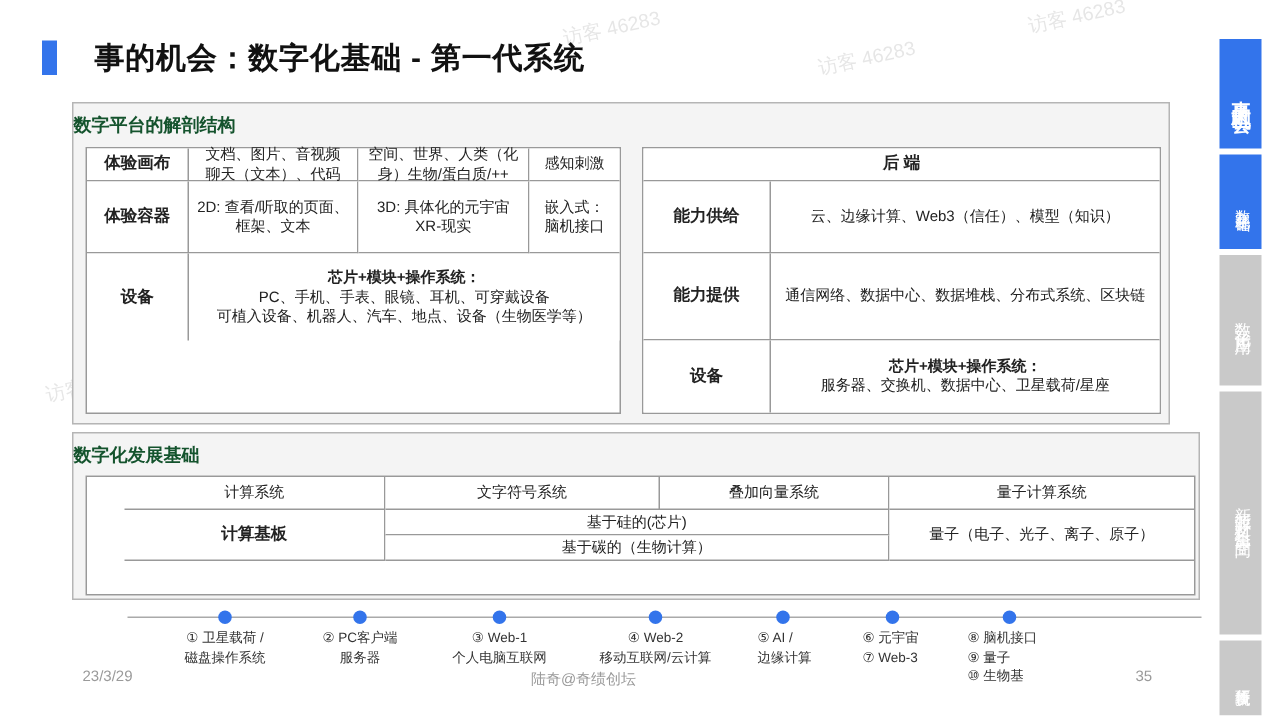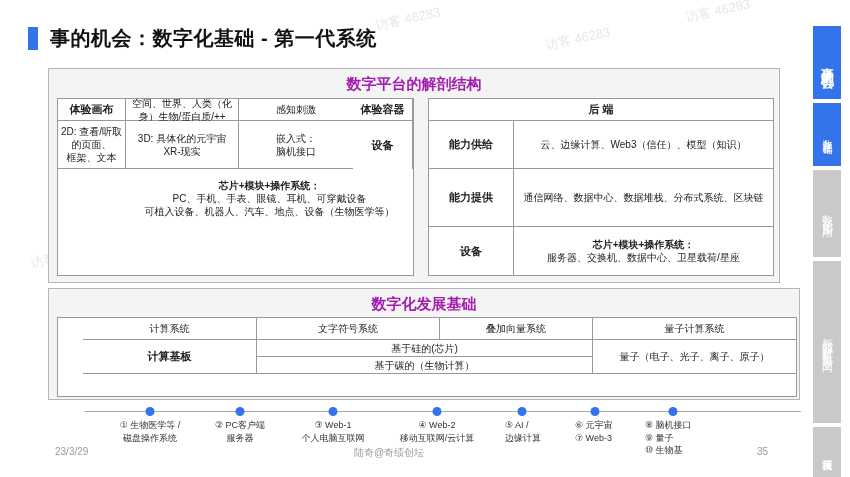--- a/index.html
+++ b/index.html
@@ -5,27 +5,27 @@
   html,body{margin:0;padding:0;}
   body{width:850px;height:477px;overflow:hidden;background:#fff;
        font-family:"Liberation Sans","DejaVu Sans",sans-serif;}
   .slide{position:relative;width:850px;height:477px;background:#ffffff;}
 
   
   .watermark{position:absolute;color:#b9b9b9;opacity:.35;font-size:13px;
              transform:rotate(-12deg);white-space:nowrap;pointer-events:none;}
 
   
-  .title-row{position:absolute;left:28px;top:25px;display:flex;align-items:center;gap:12px;}
+  .title-row{position:absolute;left:28px;top:25px;display:flex;align-items:center;gap:25px;}
   .accent-bar{width:10px;height:23px;background:#3374EB;}
   .page-title{font-size:20px;font-weight:700;color:#111;letter-spacing:.5px;}
 
   
   .panel{position:absolute;background:#f4f4f4;border:1px solid #b5b5b5;box-sizing:border-box;}
-  .panel-title{text-align:center;font-weight:700;font-size:15px;color:#a21caf;padding-top:6px;}
+  .panel-title{font-weight:700;font-size:12px;color:#14532d;padding-top:6px;}
 
   
   .grid{position:absolute;display:grid;background:#fff;border:1px solid #999;box-sizing:content-box;}
   .cell{display:flex;align-items:center;justify-content:center;text-align:center;
         font-size:10px;color:#222;line-height:1.3;white-space:pre-line;padding:0 2px;
         box-sizing:border-box;background:#fff;}
   .br{border-right:1px solid #999;} .bb{border-bottom:1px solid #999;}
   .head{font-weight:700;font-size:11px;}
   .lbl{font-weight:700;font-size:11px;text-align:right;}
   .span4f{grid-column:1/5;} .span3f{grid-column:2/5;}
@@ -86,20 +86,22 @@
     <div class="accent-bar"></div>
     <div class="page-title">事的机会：数字化基础 - 第一代系统</div>
   </div>
 
   <div class="panel" style="left:48px;top:68px;width:732px;height:215px;">
     <div class="panel-title">数字平台的解剖结构</div>
 
     <div class="grid front-grid" style="left:8px;top:29px;">
 
       <div class="cell lbl br bb">体验画布</div>
+      <div class="cell br bb">文档、图片、音视频
+聊天（文本）、代码</div>
       <div class="cell br bb">空间、世界、人类（化
 身）生物/蛋白质/++</div>
       <div class="cell bb">感知刺激</div>
 
       <div class="cell lbl br bb">体验容器</div>
       <div class="cell br bb">2D: 查看/听取的页面、
 框架、文本</div>
       <div class="cell br bb">3D: 具体化的元宇宙
 XR-现实</div>
       <div class="cell bb">嵌入式：
@@ -149,21 +151,21 @@
 
   <div class="tl-line"></div>
   <div class="tl-dot" style="left:150px"></div>
   <div class="tl-dot" style="left:240px"></div>
   <div class="tl-dot" style="left:333px"></div>
   <div class="tl-dot" style="left:437px"></div>
   <div class="tl-dot" style="left:522px"></div>
   <div class="tl-dot" style="left:595px"></div>
   <div class="tl-dot" style="left:673px"></div>
 
-  <div class="tl-item" style="left:150px">① 生物医学等 /
+  <div class="tl-item" style="left:150px">① 卫星载荷 /
 磁盘操作系统</div>
   <div class="tl-item" style="left:240px">② PC客户端
 服务器</div>
   <div class="tl-item" style="left:333px">③ Web-1
 个人电脑互联网</div>
   <div class="tl-item" style="left:437px">④ Web-2
 移动互联网/云计算</div>
   <div class="tl-item left-align" style="left:505px">⑤ AI /
 边缘计算</div>
   <div class="tl-item left-align" style="left:575px">⑥ 元宇宙

